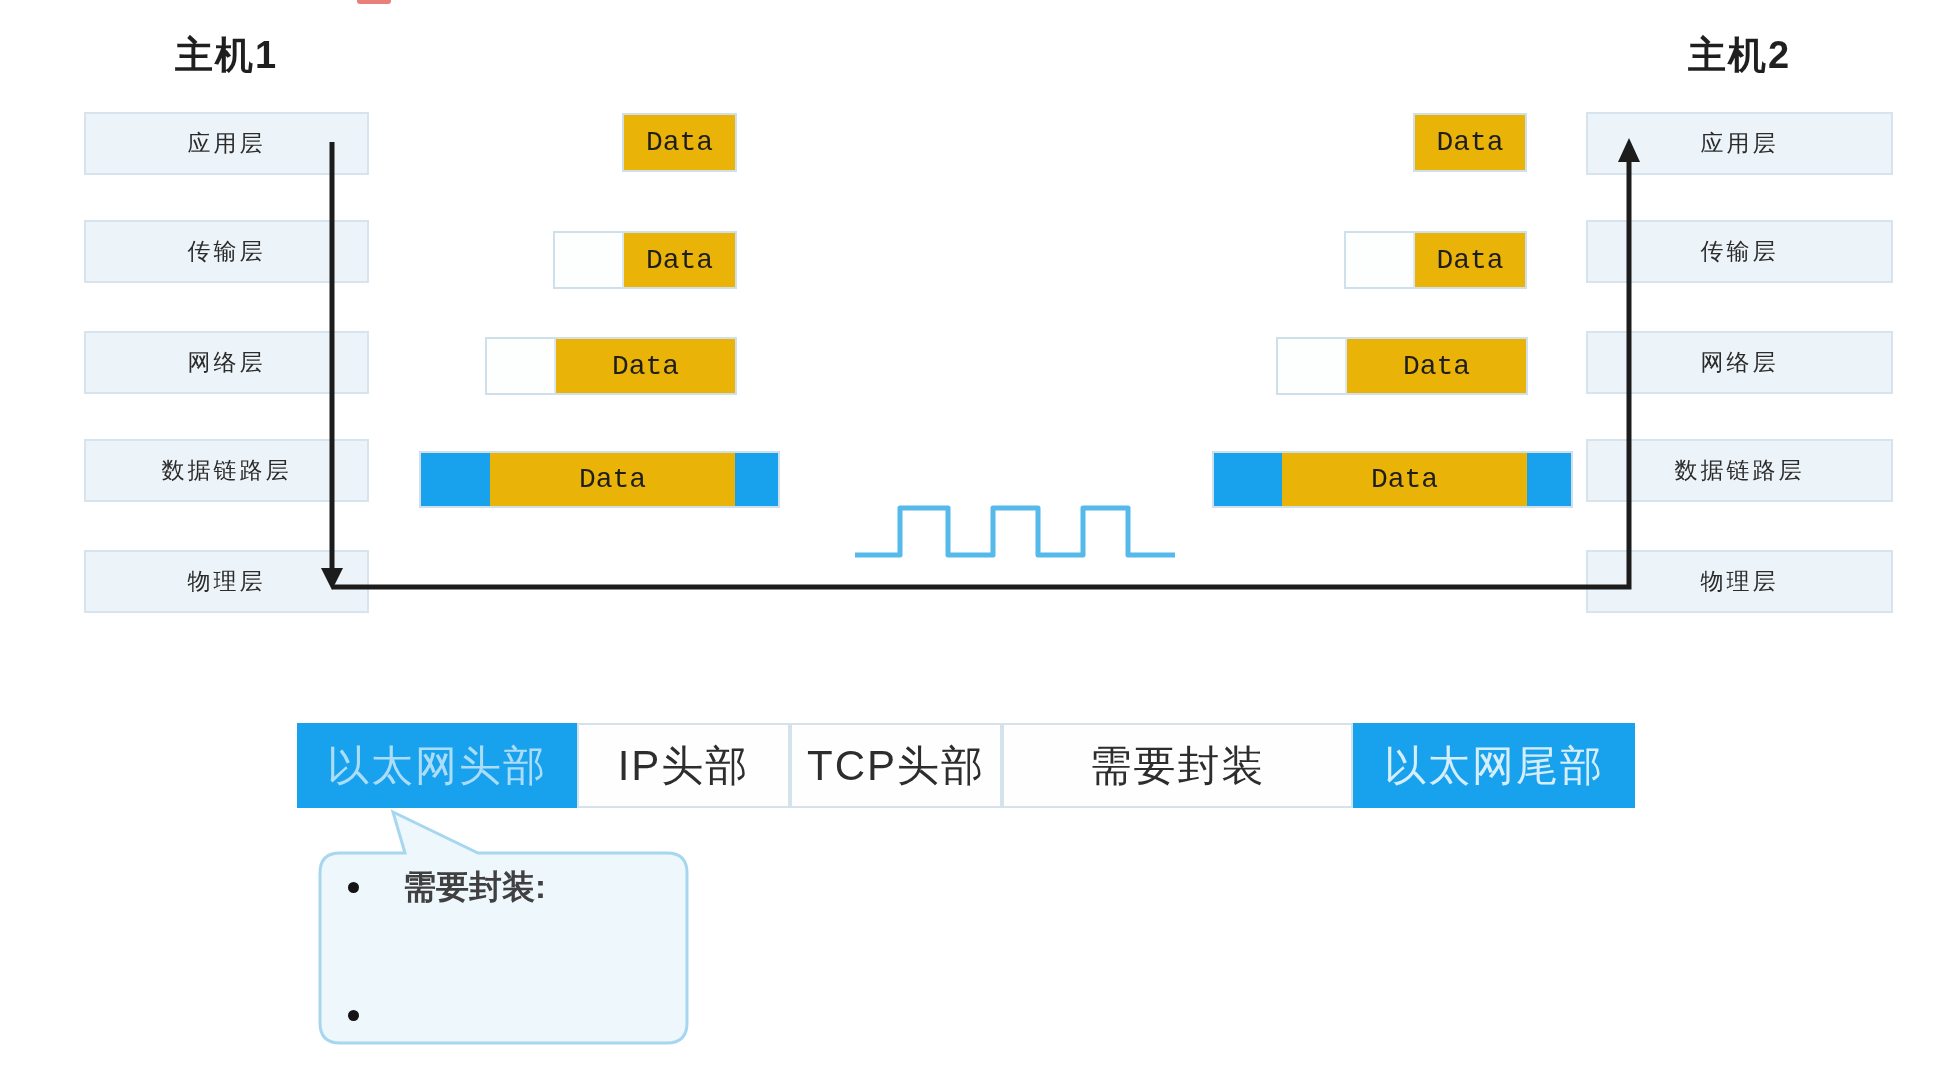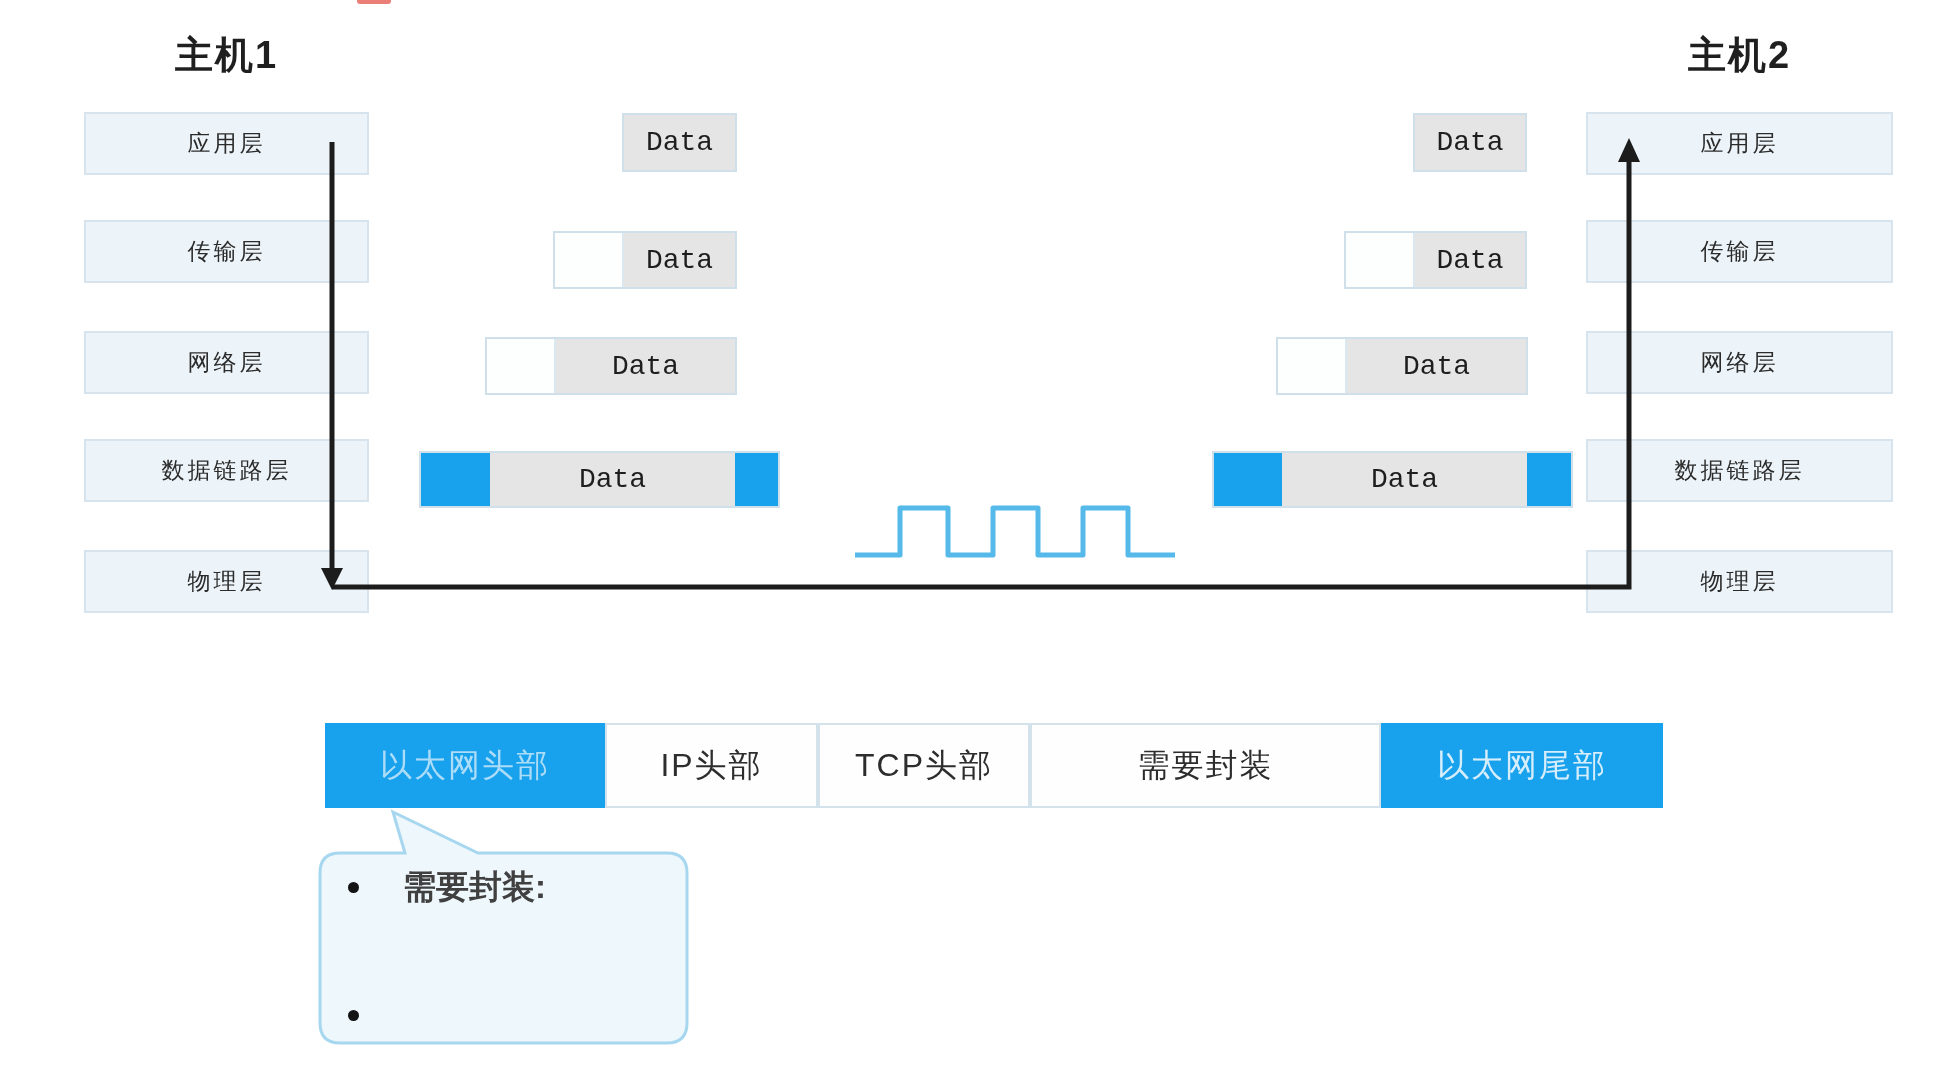--- a/index.html
+++ b/index.html
@@ -16,36 +16,36 @@
   }
   .layer-box {
     position: absolute; width: 285px; height: 63px;
     background: #edf4f9; border: 2px solid #d7e4ee;
     display: flex; align-items: center; justify-content: center;
     font-size: 23px; color: #2b2b2b; letter-spacing: 3px;
   }
   .layer-box.right { width: 307px; }
   .pdu {
     position: absolute; display: flex;
-    background: #e5e5e5; border: 2px solid #cfe0eb;
+    background: #eab308; border: 2px solid #cfe0eb;
   }
   .pdu .hdr {
     width: 69px; height: 100%;
     border-right: 2px solid #dbe8f0; background: #fdfefe;
   }
   .pdu .data-cell {
     flex: 1; display: flex; align-items: center; justify-content: center;
     font-family: "Liberation Mono", monospace;
     font-size: 28px; color: #1e1e1e;
   }
   .pdu .blue-cell { background: #18a1ec; height: 100%; }
   .bar-cell {
     position: absolute; top: 723px; height: 85px;
     display: flex; align-items: center; justify-content: center;
-    font-size: 32px; letter-spacing: 2px; margin-left: 28px;
+    font-size: 42px; letter-spacing: 2px;
   }
   .bar-cell.white { background: #fefefe; border: 2px solid #d4e2ec; color: #2d2d2d; }
   .bar-cell.blue  { background: #18a1ec; color: #c4e8fc; }
   .callout-row {
     position: absolute; left: 348px; height: 46px;
     display: flex; align-items: center; z-index: 6;
     font-size: 33px; color: #2a2a2a;
   }
   .callout-row .dot {
     width: 11px; height: 11px; border-radius: 50%;

